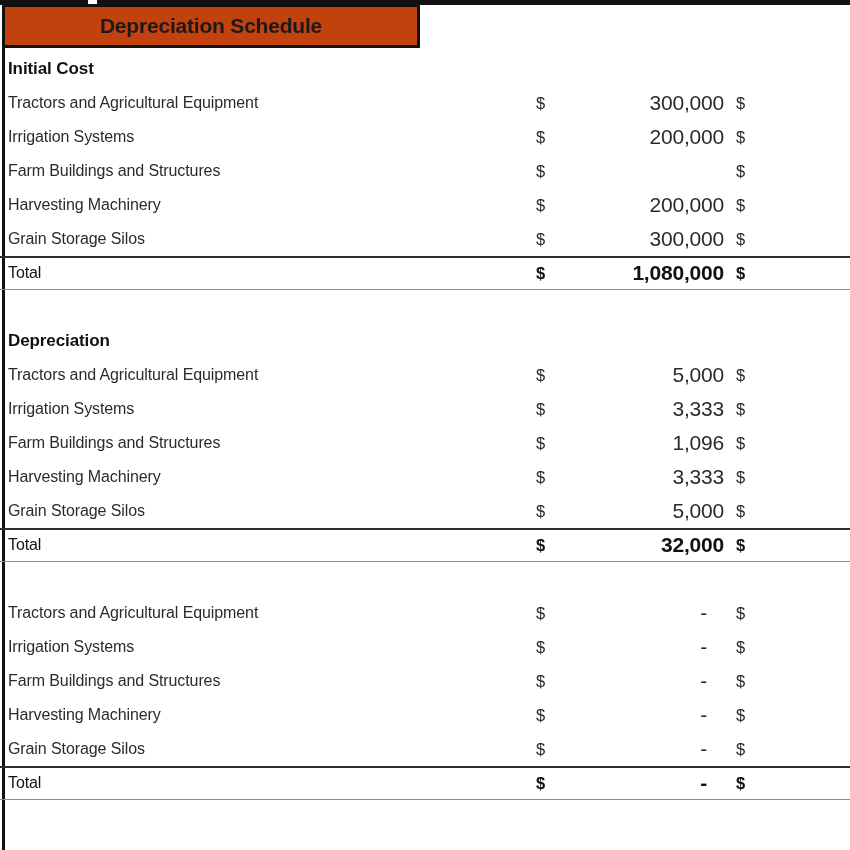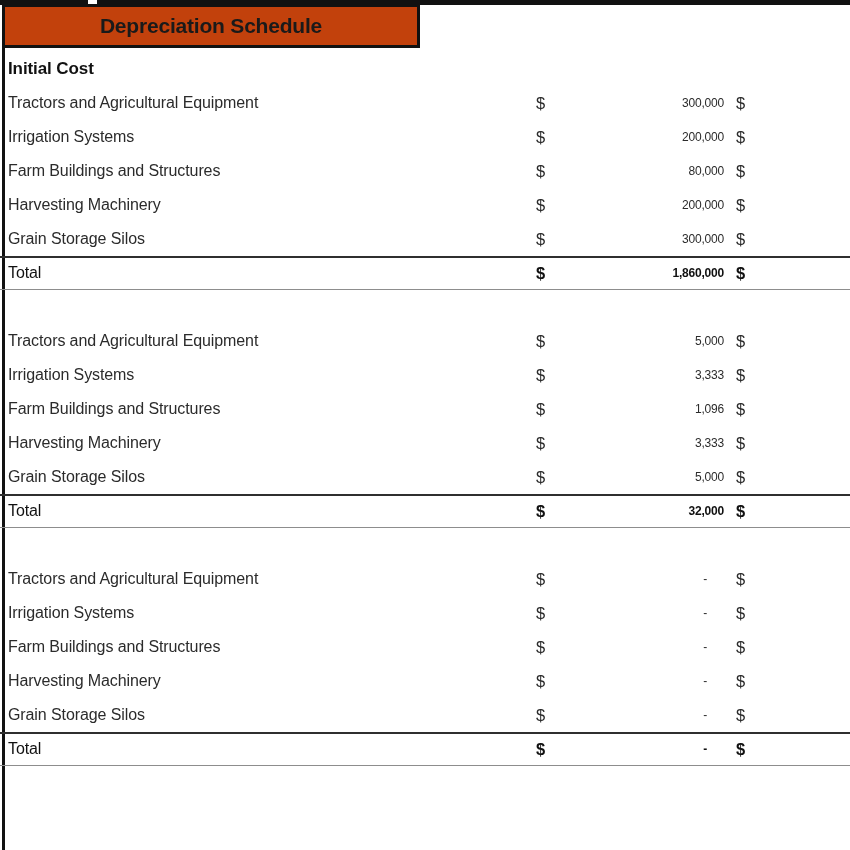--- a/index.html
+++ b/index.html
@@ -123,21 +123,21 @@
     color: #2b2b2b;
   }
   
   .val {
     position: absolute;
     left: 560px;
     width: 164px;
     text-align: right;
     top: 50%;
     transform: translateY(-50%);
-    font-size: 12px;
+    font-size: 21px;
     color: #2b2b2b;
     letter-spacing: -0.2px;
   }
   .val.dash {
     width: 147px;
   }
   
   .cur2 {
     position: absolute;
     left: 736px;
@@ -197,44 +197,46 @@
       </div>
       <div class="row">
         <div class="label">Irrigation Systems</div>
         <div class="cur1">$</div>
         <div class="val">200,000</div>
         <div class="cur2">$</div>
       </div>
       <div class="row">
         <div class="label">Farm Buildings and Structures</div>
         <div class="cur1">$</div>
-        <div class="val">80,000</div>
         <div class="cur2">$</div>
       </div>
       <div class="row">
         <div class="label">Harvesting Machinery</div>
         <div class="cur1">$</div>
         <div class="val">200,000</div>
         <div class="cur2">$</div>
       </div>
       <div class="row">
         <div class="label">Grain Storage Silos</div>
         <div class="cur1">$</div>
         <div class="val">300,000</div>
         <div class="cur2">$</div>
       </div>
       <div class="row totalrow">
         <div class="rule-above"></div>
         <div class="rule-below"></div>
         <div class="label total">Total</div>
         <div class="cur1">$</div>
-        <div class="val">1,860,000</div>
+        <div class="val">1,080,000</div>
         <div class="cur2">$</div>
       </div>
       <div class="row spacer"></div>
+      <div class="row">
+        <div class="label section">Depreciation</div>
+      </div>
       <div class="row">
         <div class="label">Tractors and Agricultural Equipment</div>
         <div class="cur1">$</div>
         <div class="val">5,000</div>
         <div class="cur2">$</div>
       </div>
       <div class="row">
         <div class="label">Irrigation Systems</div>
         <div class="cur1">$</div>
         <div class="val">3,333</div>

